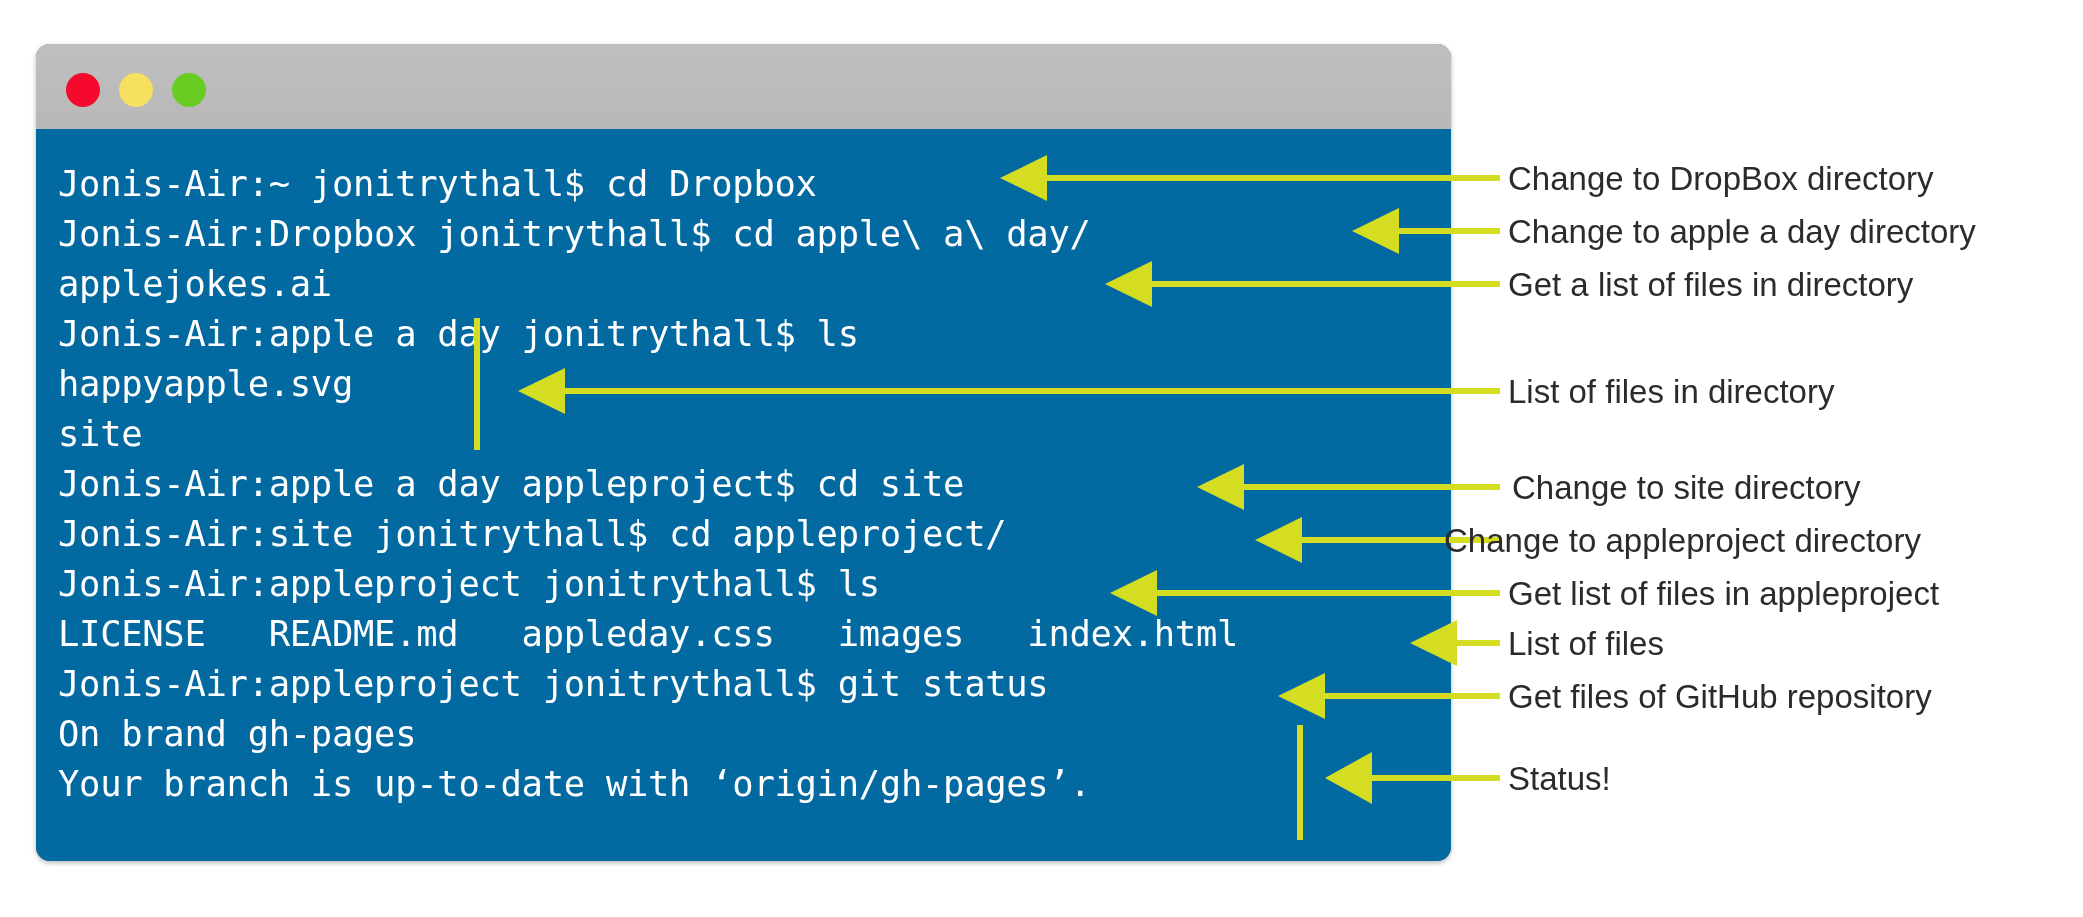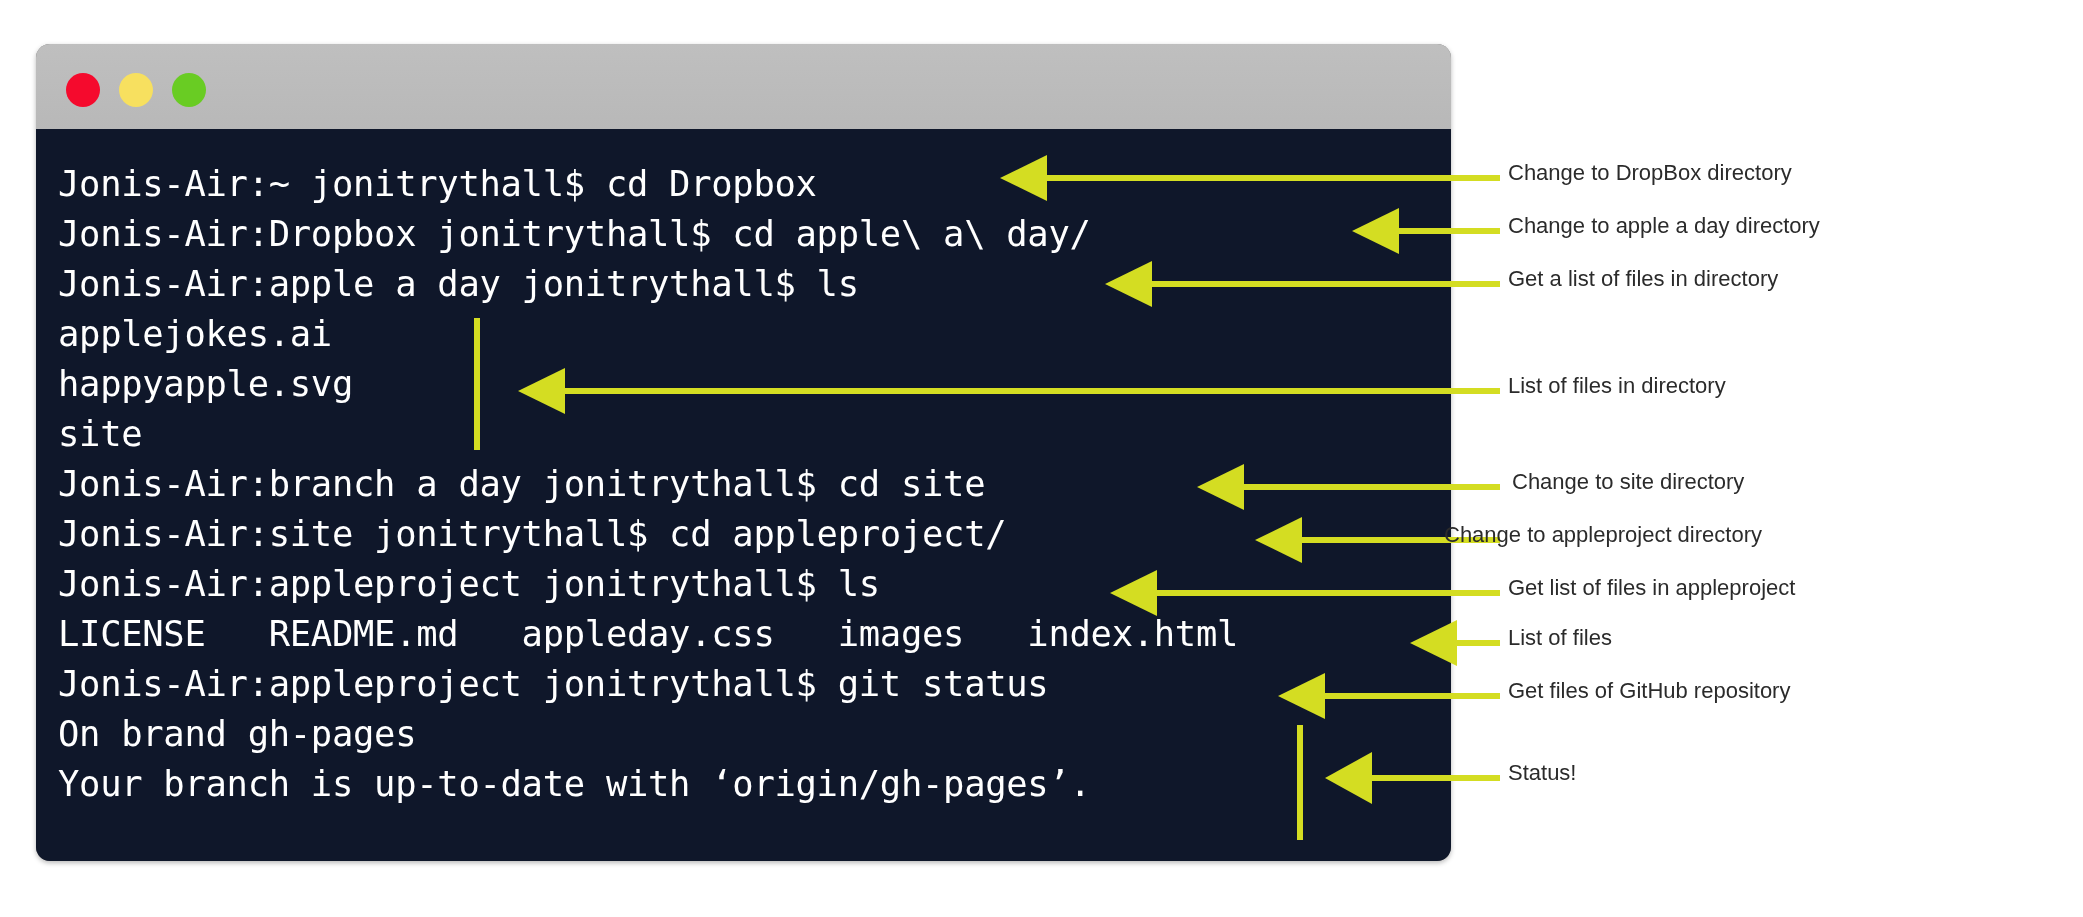--- a/index.html
+++ b/index.html
@@ -45,21 +45,21 @@
   #tl-close  { left: 30px;  background: #f50a2d; }
   #tl-min    { left: 83px;  background: #f7e05f; }
   #tl-max    { left: 136px; background: #69cc23; }
 
   #terminal-body {
     position: absolute;
     left: 0;
     top: 85px;
     right: 0;
     bottom: 0;
-    background: #0f172a;
+    background: #0369a1;
     padding: 30px 0 0 22px;
     box-sizing: border-box;
   }
   .term-line {
     font-family: "DejaVu Sans Mono", "Liberation Mono", monospace;
     font-size: 35.5px;
     line-height: 50px;
     color: #ffffff;
     white-space: pre;
     letter-spacing: -0.3px;
@@ -71,45 +71,45 @@
     left: 0; top: 0;
     width: 2083px;
     height: 917px;
     pointer-events: none;
   }
 
   
   .annotation-label {
     position: absolute;
     font-family: "Liberation Sans", sans-serif;
-    font-size: 22px;
+    font-size: 33px;
     color: #2b2b2b;
     white-space: nowrap;
     line-height: 1;
   }
 </style>
 </head>
 <body>
 
 <div id="terminal-window">
 
   <div id="titlebar">
     <div class="traffic-light" id="tl-close"></div>
     <div class="traffic-light" id="tl-min"></div>
     <div class="traffic-light" id="tl-max"></div>
   </div>
 
   <div id="terminal-body">
     <div class="term-line">Jonis-Air:~ jonitrythall$ cd Dropbox</div>
     <div class="term-line">Jonis-Air:Dropbox jonitrythall$ cd apple\ a\ day/</div>
+    <div class="term-line">applejokes.ai</div>
     <div class="term-line">Jonis-Air:apple a day jonitrythall$ ls</div>
-    <div class="term-line">applejokes.ai</div>
     <div class="term-line">happyapple.svg</div>
     <div class="term-line">site</div>
-    <div class="term-line">Jonis-Air:branch a day jonitrythall$ cd site</div>
+    <div class="term-line">Jonis-Air:apple a day appleproject$ cd site</div>
     <div class="term-line">Jonis-Air:site jonitrythall$ cd appleproject/</div>
     <div class="term-line">Jonis-Air:appleproject jonitrythall$ ls</div>
     <div class="term-line">LICENSE   README.md   appleday.css   images   index.html</div>
     <div class="term-line">Jonis-Air:appleproject jonitrythall$ git status</div>
     <div class="term-line">On brand gh-pages</div>
     <div class="term-line">Your branch is up-to-date with ‘origin/gh-pages’.</div>
   </div>
 </div>
 
 <svg id="annotation-svg" viewBox="0 0 2083 917" width="2083" height="917">

